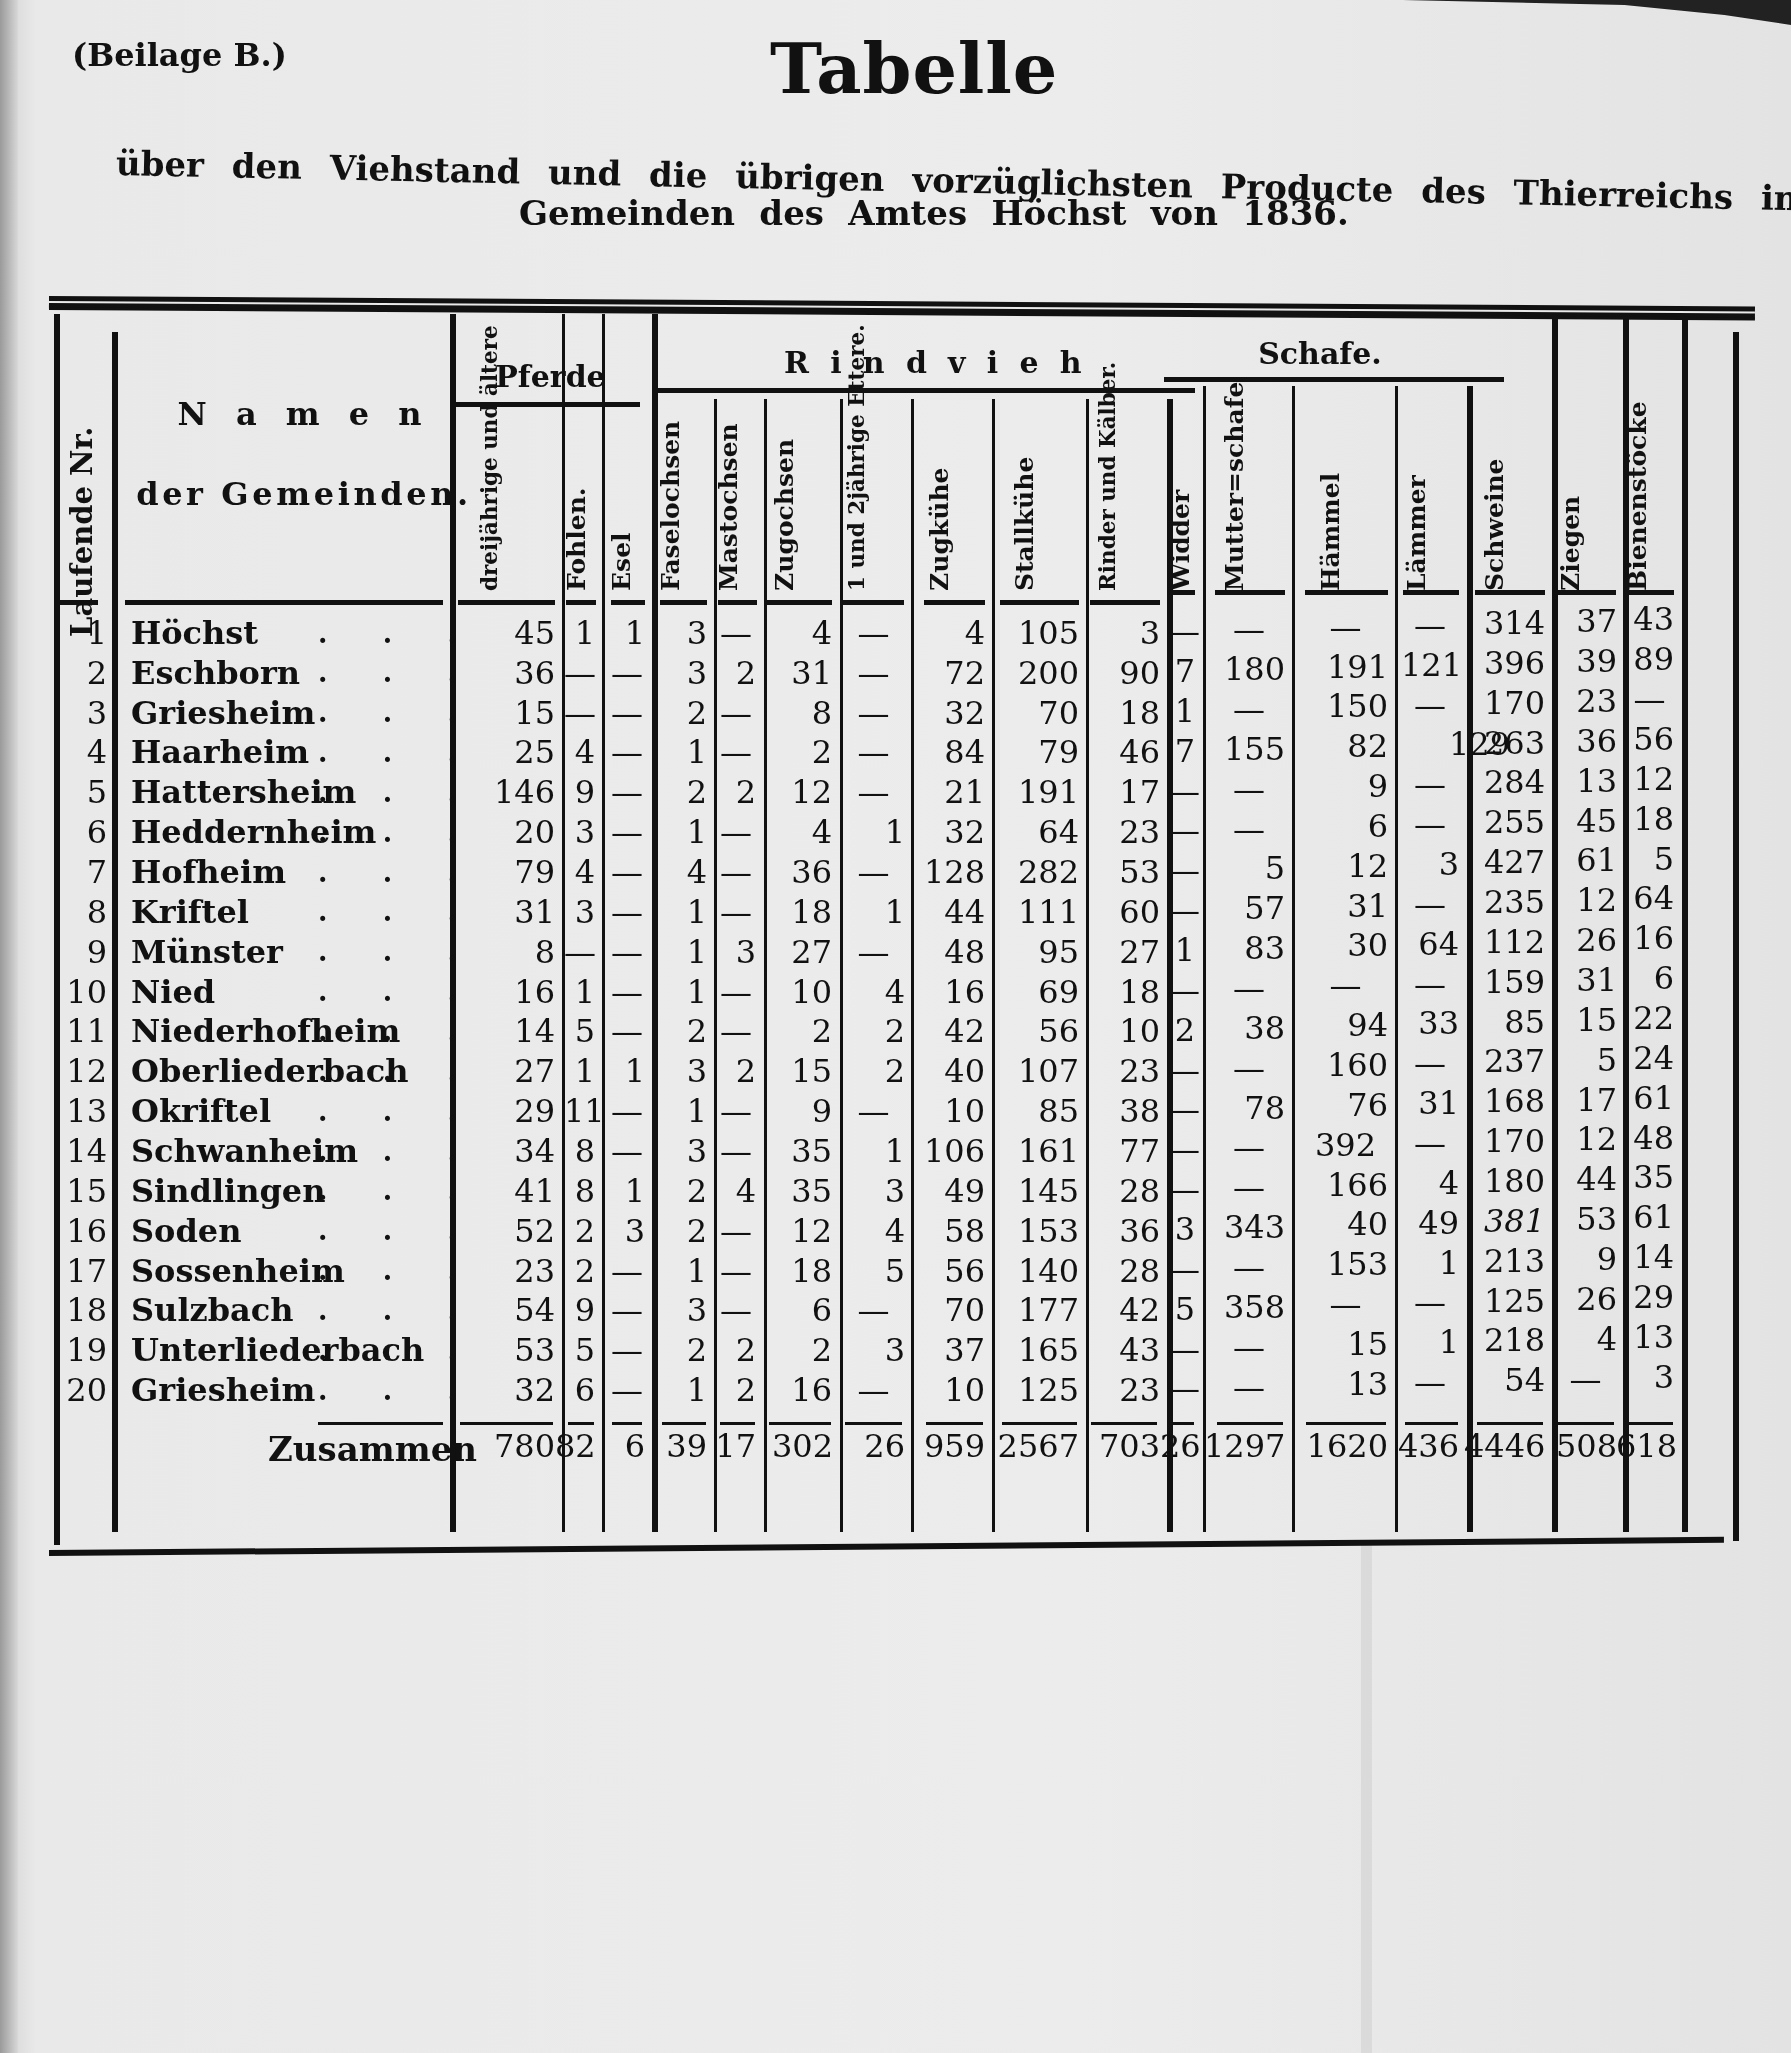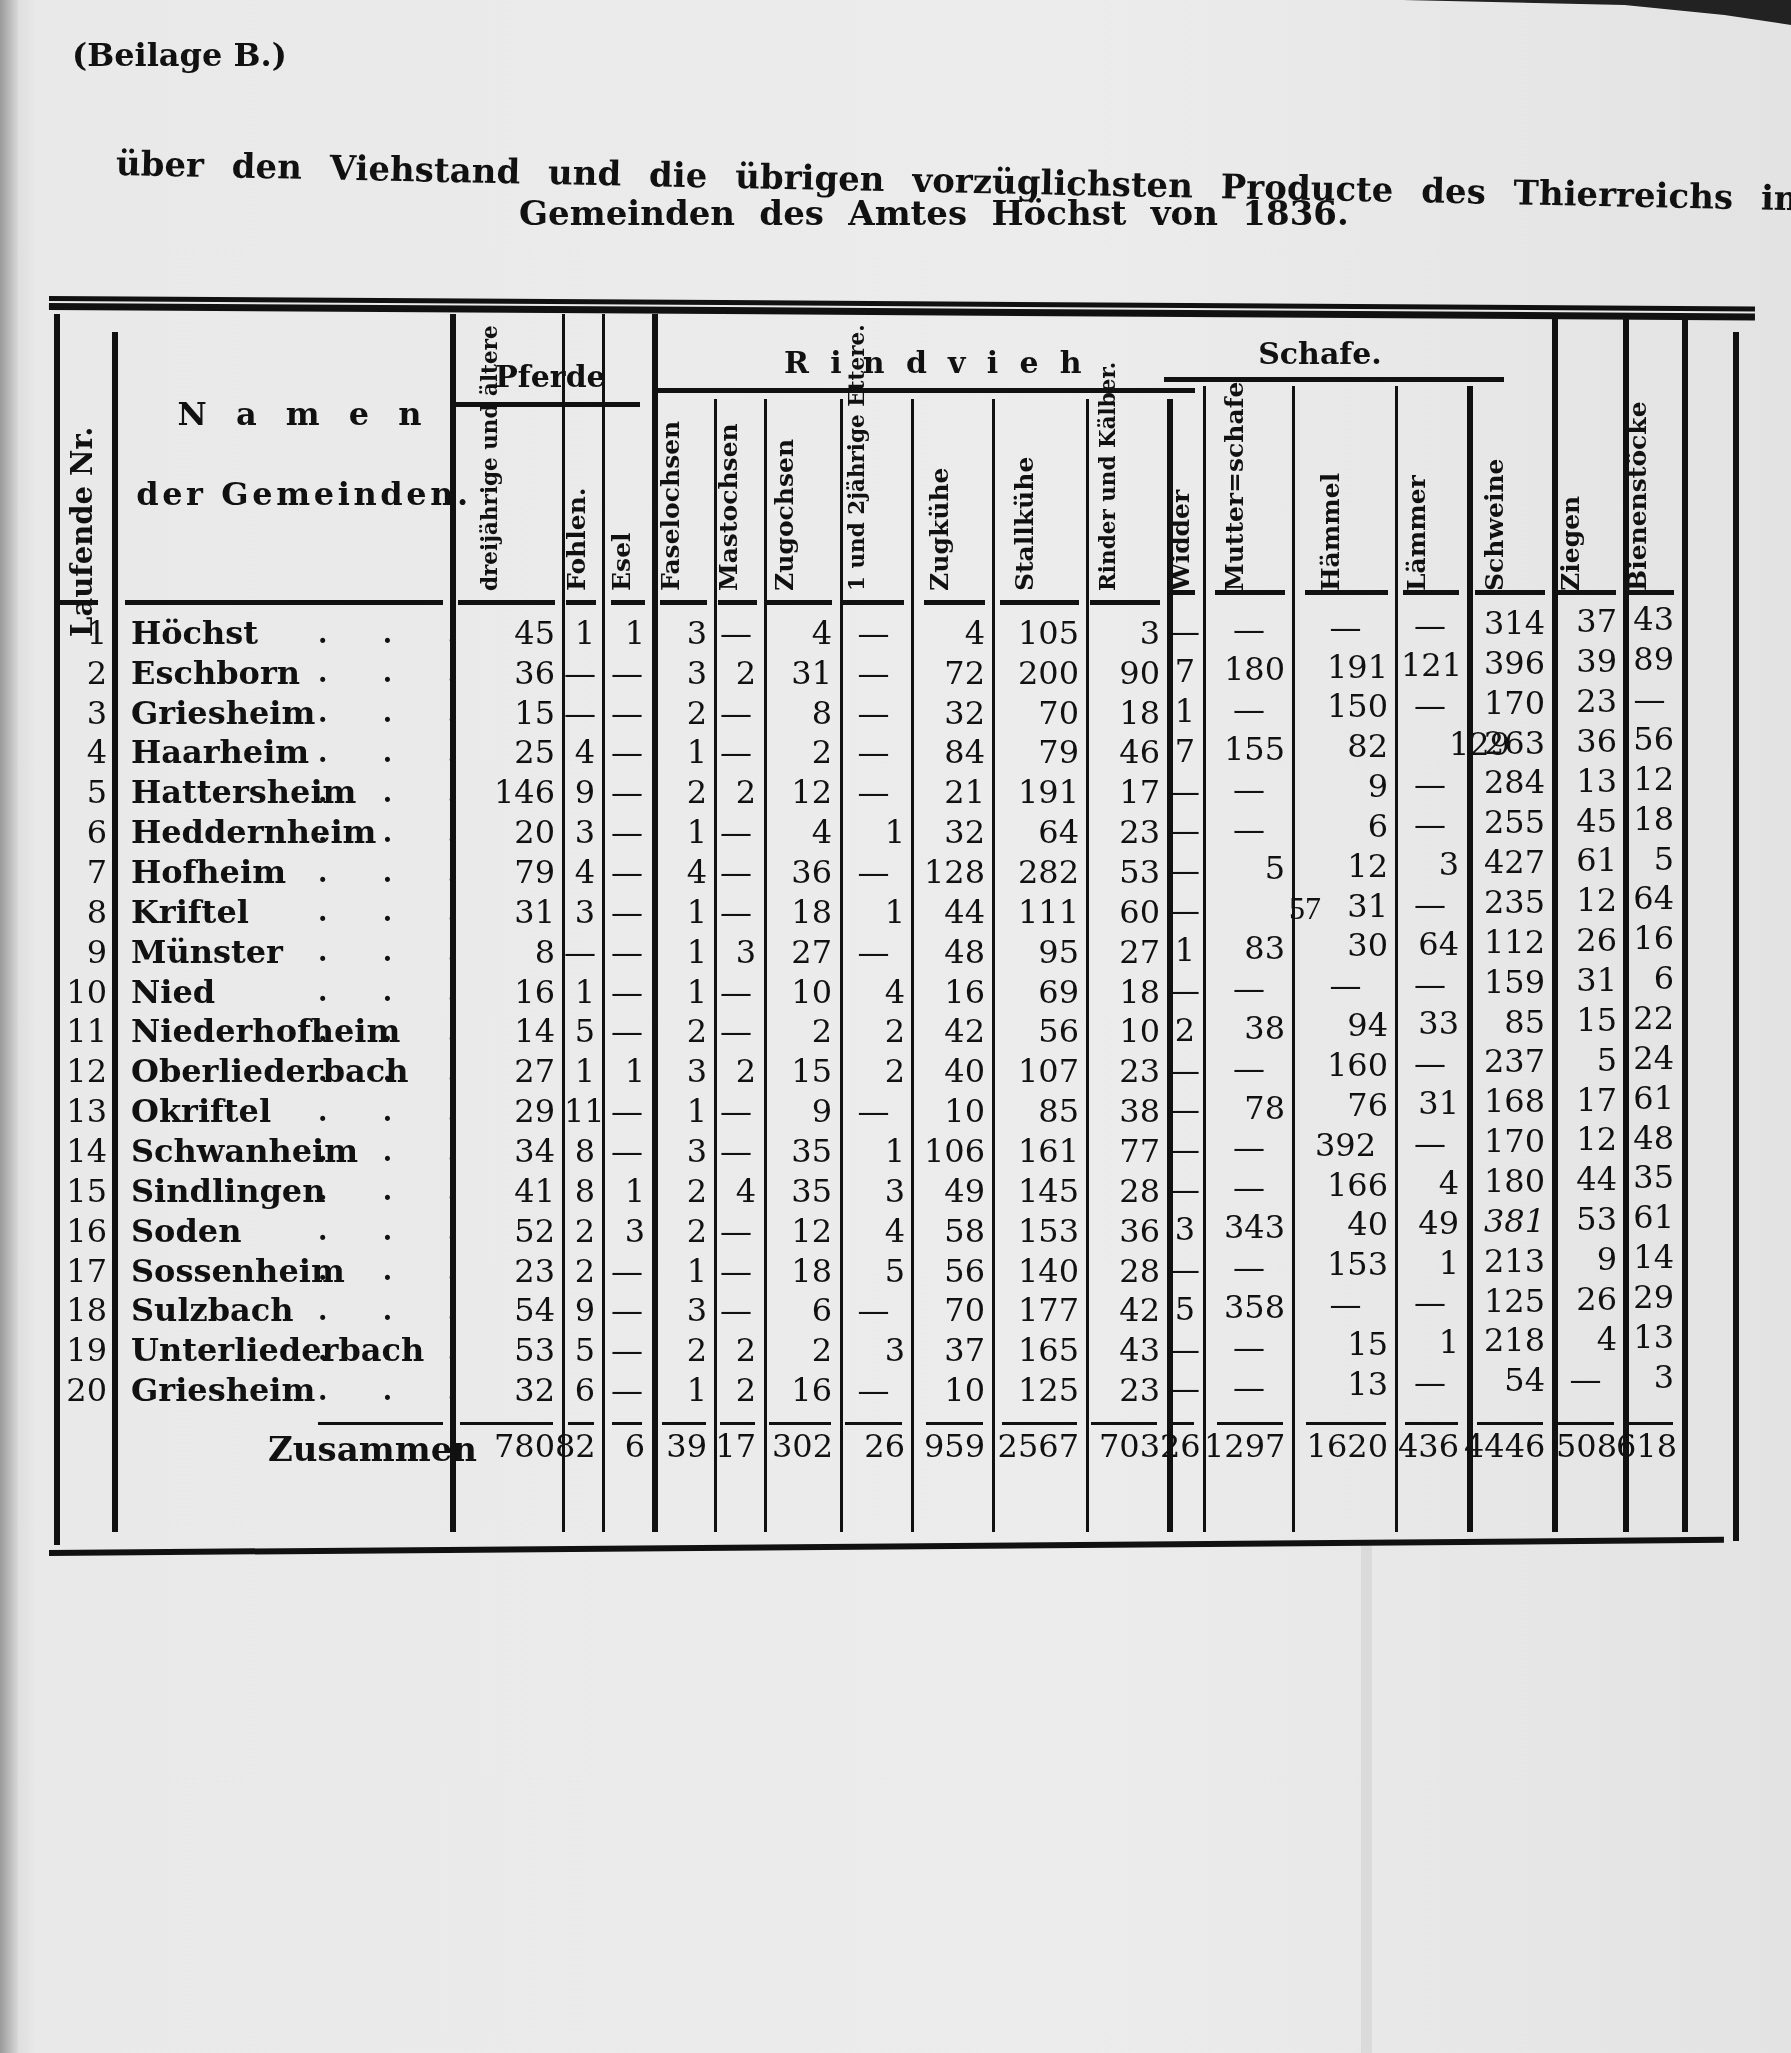--- a/index.html
+++ b/index.html
@@ -42,20 +42,21 @@
 </style>
 </head>
 <body>
 
 <div class="page">
   <div class="spine"></div>
   <div class="dark-corner"></div>
   <div class="fold-shadow"></div>
 
   <div class="beilage">(Beilage B.)</div>
+  <div class="title">Tabelle</div>
   <div class="subtitle1">über den Viehstand und die übrigen vorzüglichsten Producte des Thierreichs in den</div>
   <div class="subtitle2">Gemeinden des Amtes Höchst von 1836.</div>
 
   <div class="tbl" id="tbl">
     <div class="rule-top"></div>
     <div class="rule-top2"></div>
     <div class="rule-bottom"></div>
 
     <div class="vhead" style="left:18px; top:81px; height:260px; font-size:29px;">Laufende Nr.</div>
     <div class="namehead" style="left:67px; top:99px; width:376px;">N a m e n</div>
@@ -292,21 +293,21 @@
           <div class="cell " style="left: 515px; top: 597px; width: 31px;">3</div>
           <div class="cell " style="left: 560px; top: 597px; width: 36px; text-align: center;">—</div>
           <div class="cell " style="left: 609px; top: 597px; width: 49px;">1</div>
           <div class="cell " style="left: 667px; top: 597px; width: 40px; text-align: center;">—</div>
           <div class="cell " style="left: 716px; top: 597px; width: 67px;">18</div>
           <div class="cell " style="left: 793px; top: 597px; width: 63px;">1</div>
           <div class="cell " style="left: 873px; top: 597px; width: 63px;">44</div>
           <div class="cell " style="left: 949px; top: 597px; width: 81px;">111</div>
           <div class="cell " style="left: 1039px; top: 597px; width: 72px;">60</div>
           <div class="cell " style="left: 1119px; top: 595px; width: 27px; text-align: center;">—</div>
-          <div class="cell " style="left: 1200px; top: 593px; width: 72px; font-family: Liberation Serif, serif;">57</div>
+          <div class="cell " style="left: 1164px; top: 593px; width: 72px;">57</div>
           <div class="cell " style="left: 1254px; top: 591px; width: 85px;">31</div>
           <div class="cell " style="left: 1352px; top: 589px; width: 58px; text-align: center;">—</div>
           <div class="cell " style="left: 1424px; top: 587px; width: 72px;">235</div>
           <div class="cell " style="left: 1505px; top: 585px; width: 63px;">12</div>
           <div class="cell " style="left: 1576px; top: 583px; width: 49px;">64</div>
         </div>
         <div>
           <div class="cell num-cell" style="left: 9px; top: 637px; width: 49px;">9</div>
           <div class="cell name-cell" style="left: 82px; top: 637px; width: 287px;">Münster</div>
           <div class="dots" style="left: 269px; top: 640px;">. . .</div>

